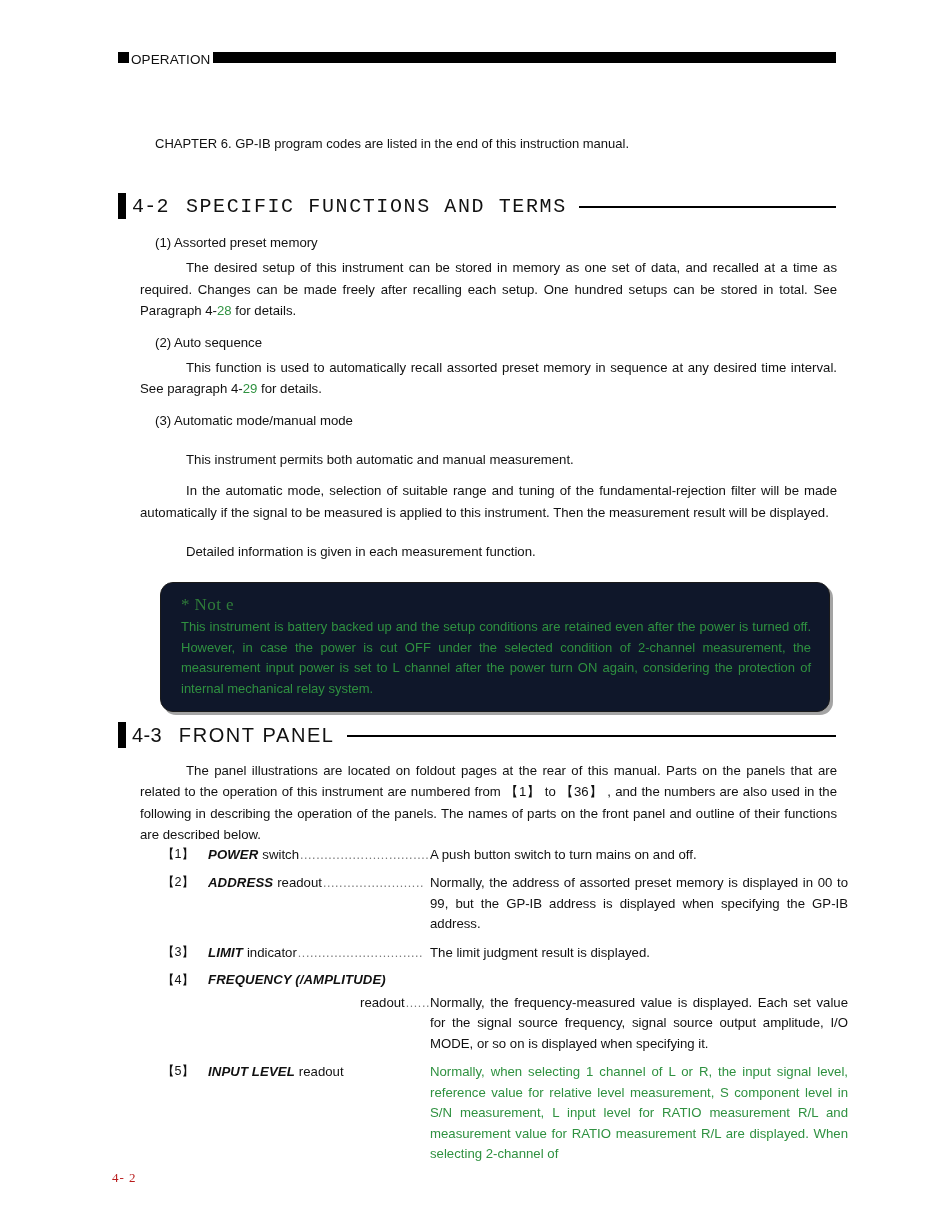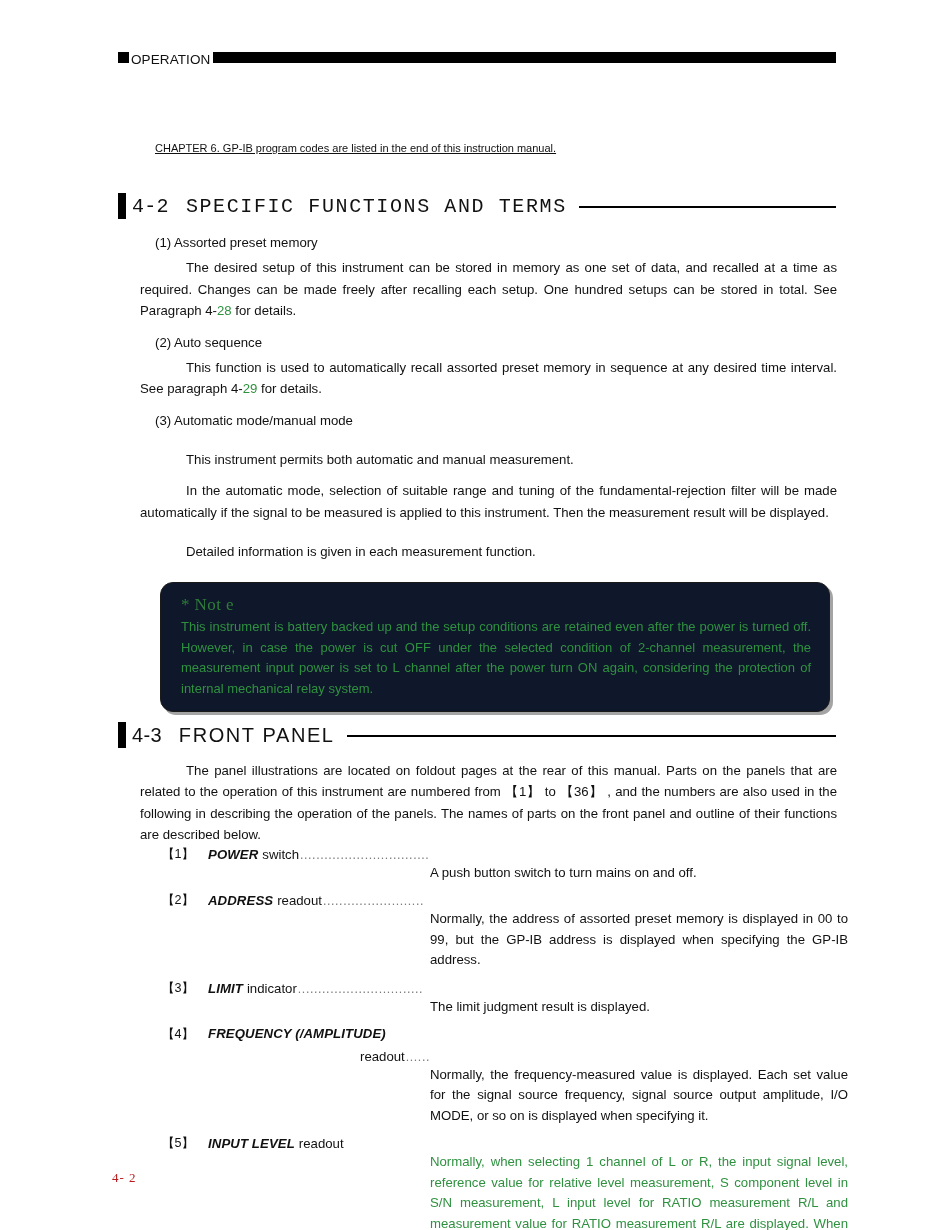--- a/index.html
+++ b/index.html
@@ -46,26 +46,25 @@
     flex: 1 1 auto;
     height: 11px;
     background: #000;
     margin-left: 3px;
   }
 
   
   .intro {
     position: absolute;
     left: 155px;
-    top: 140px;
+    top: 134px;
     width: 690px;
-    font-size: 11px;
+    font-size: 13px;
     line-height: 1.5;
     color: #111;
-    text-decoration: underline;
   }
 
   
   .sect {
     position: absolute;
     left: 118px;
     width: 718px;
     display: flex;
     align-items: center;
   }
@@ -197,21 +196,20 @@
     white-space: nowrap;
     color: #7a7a7a;
     font-size: 12.4px;
     letter-spacing: 0.6px;
     margin-left: 1px;
   }
   .part-desc {
     flex: 1 1 auto;
     line-height: 1.55;
     text-align: justify;
-    margin-top: 18px;
   }
   .part-desc.ragged { text-align: left; }
 
   
   .part-row-stack { display: block; margin-bottom: 8px; }
   .stack-head { display: flex; align-items: baseline; }
   .stack-sub {
     display: flex;
     align-items: flex-start;
     margin-top: 2px;

